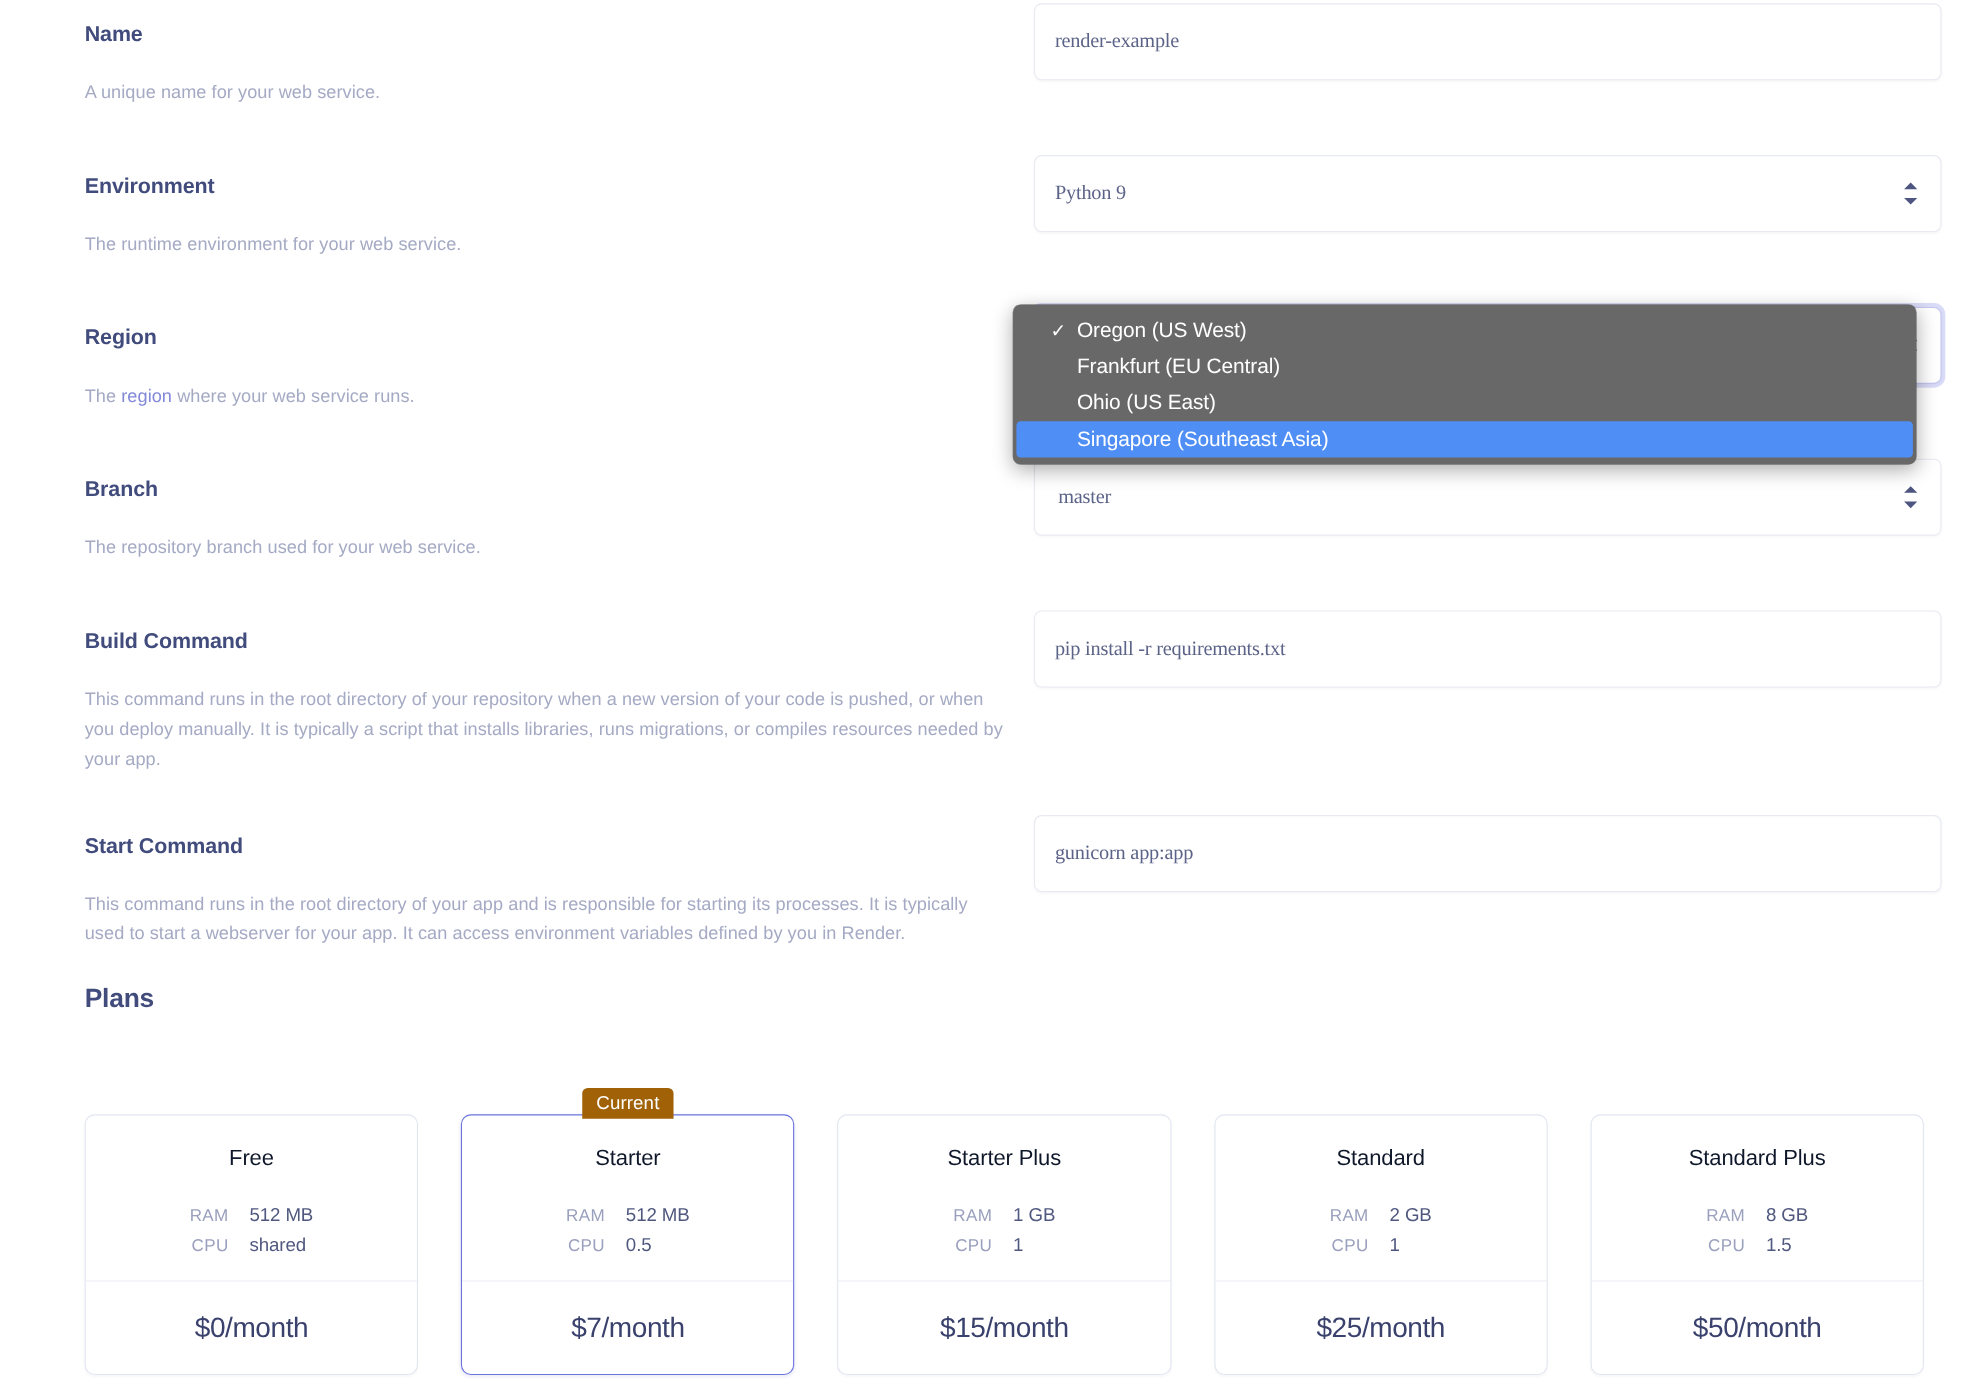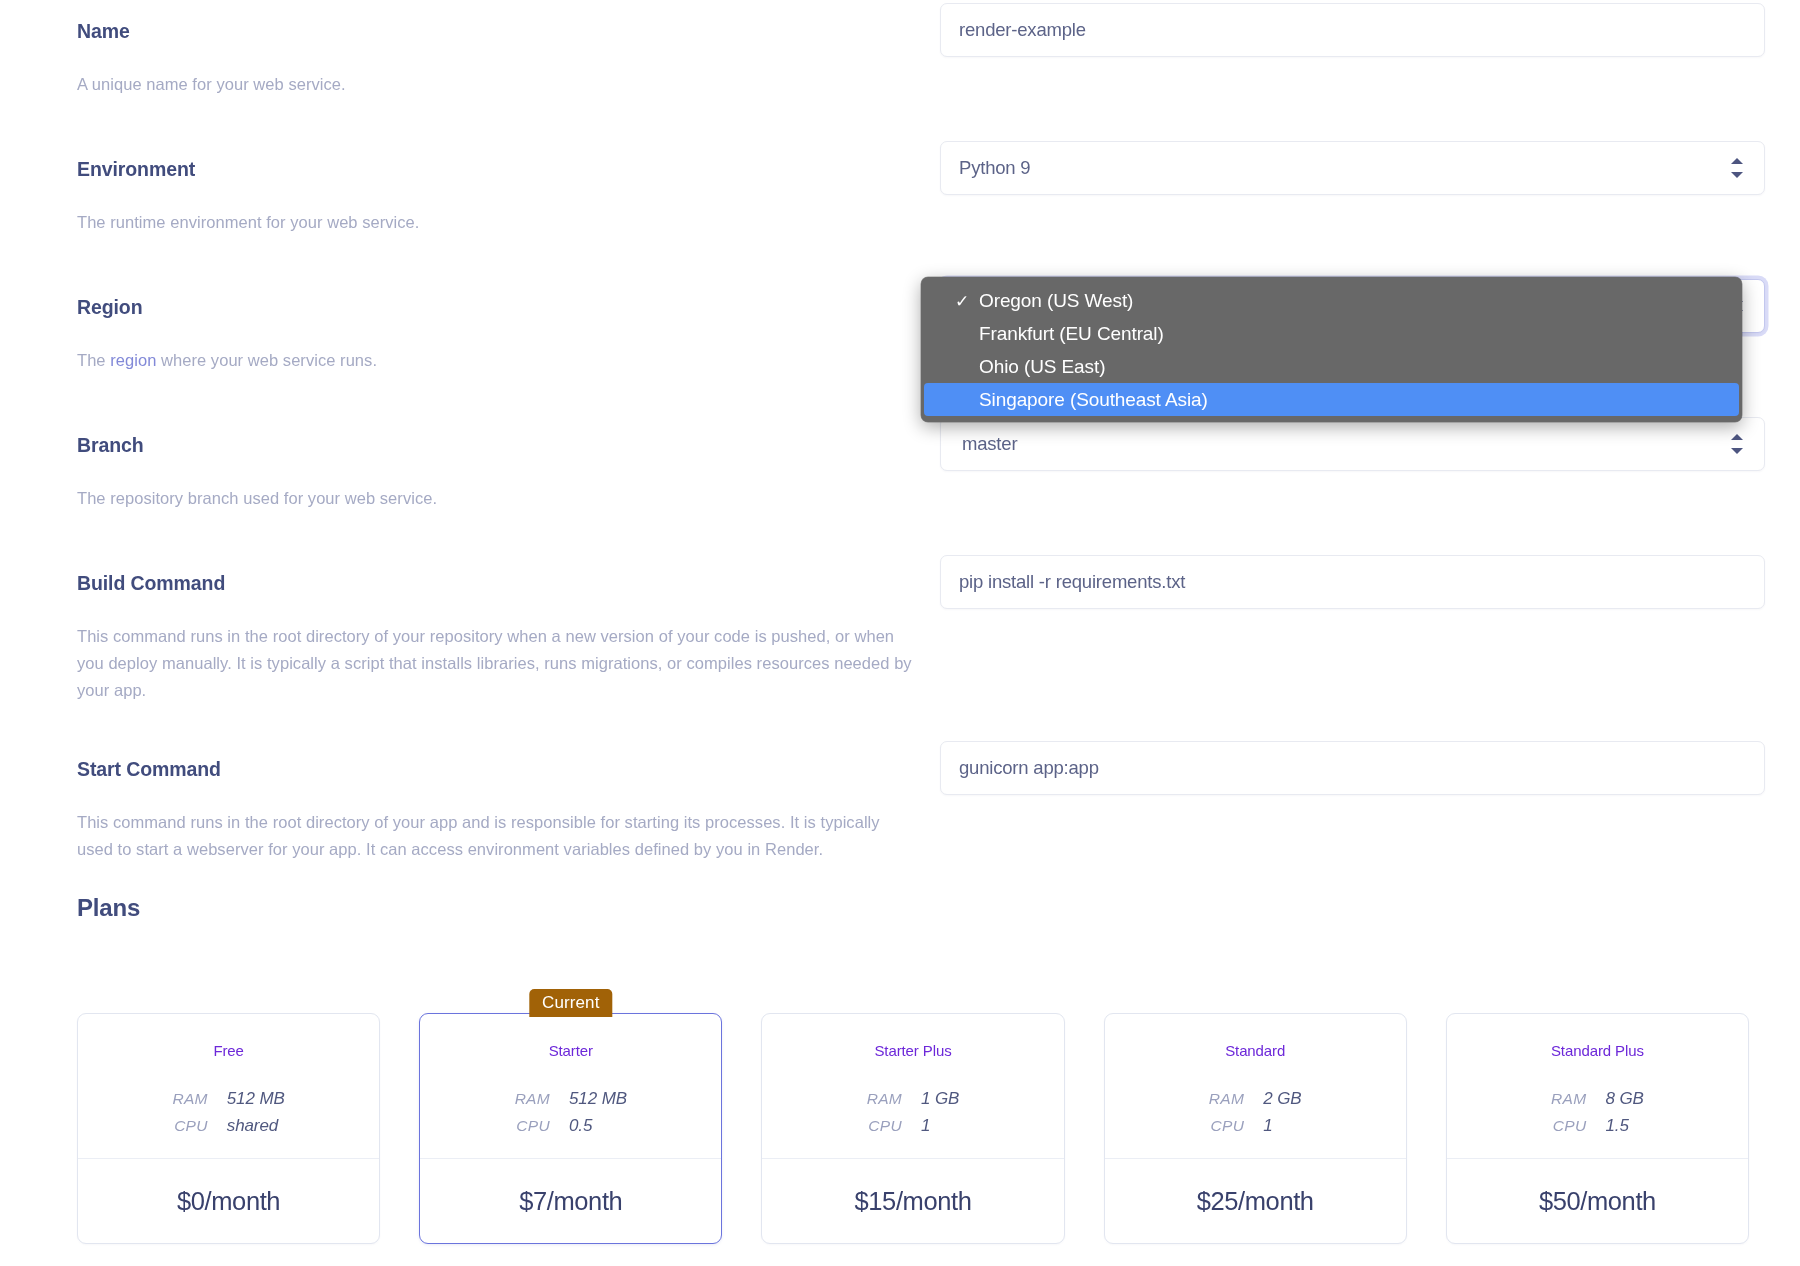--- a/index.html
+++ b/index.html
@@ -54,29 +54,29 @@
     color: #8289d8;
     text-decoration: none;
     font-weight: 500;
   }
 
   
   .control {
     position: absolute;
     left: 940px;
     width: 825px;
-    height: 54px;
+    height: 70px;
     background: #ffffff;
     border: 1px solid #e8eaf1;
     border-radius: 7px;
     box-shadow: 0 1px 2px rgba(60, 70, 120, 0.045);
     display: flex;
     align-items: center;
     padding: 0 18px;
-    font-family: Liberation Sans, sans-serif;
+    font-family: Liberation Serif, serif;
     font-size: 18.5px;
     color: #5c6388;
     letter-spacing: -0.2px;
   }
 
   .control.focused {
     border-color: #c3c7ee;
     box-shadow: 0 0 0 3.5px rgba(160, 166, 235, 0.40),
                 0 1px 2px rgba(60, 70, 120, 0.05);
   }
@@ -204,34 +204,33 @@
 
   .plan-top {
     padding: 28px 20px 22px 20px;
     flex: 1 1 auto;
     display: flex;
     flex-direction: column;
     align-items: center;
   }
 
   .plan-name {
-    font-size: 15px;
+    font-size: 20px;
     font-weight: 400;
-    color: #6d28d9;
+    color: #0f172a;
     letter-spacing: -0.1px;
   }
 
   .plan-specs {
     margin-top: 30px;
     display: grid;
     grid-template-columns: auto auto;
     column-gap: 19px;
     row-gap: 7px;
     align-items: baseline;
-    font-style: italic;
   }
 
   .spec-key {
     font-size: 15.5px;
     color: #9aa0bd;
     text-align: right;
     letter-spacing: 0.3px;
   }
 
   .spec-val {

